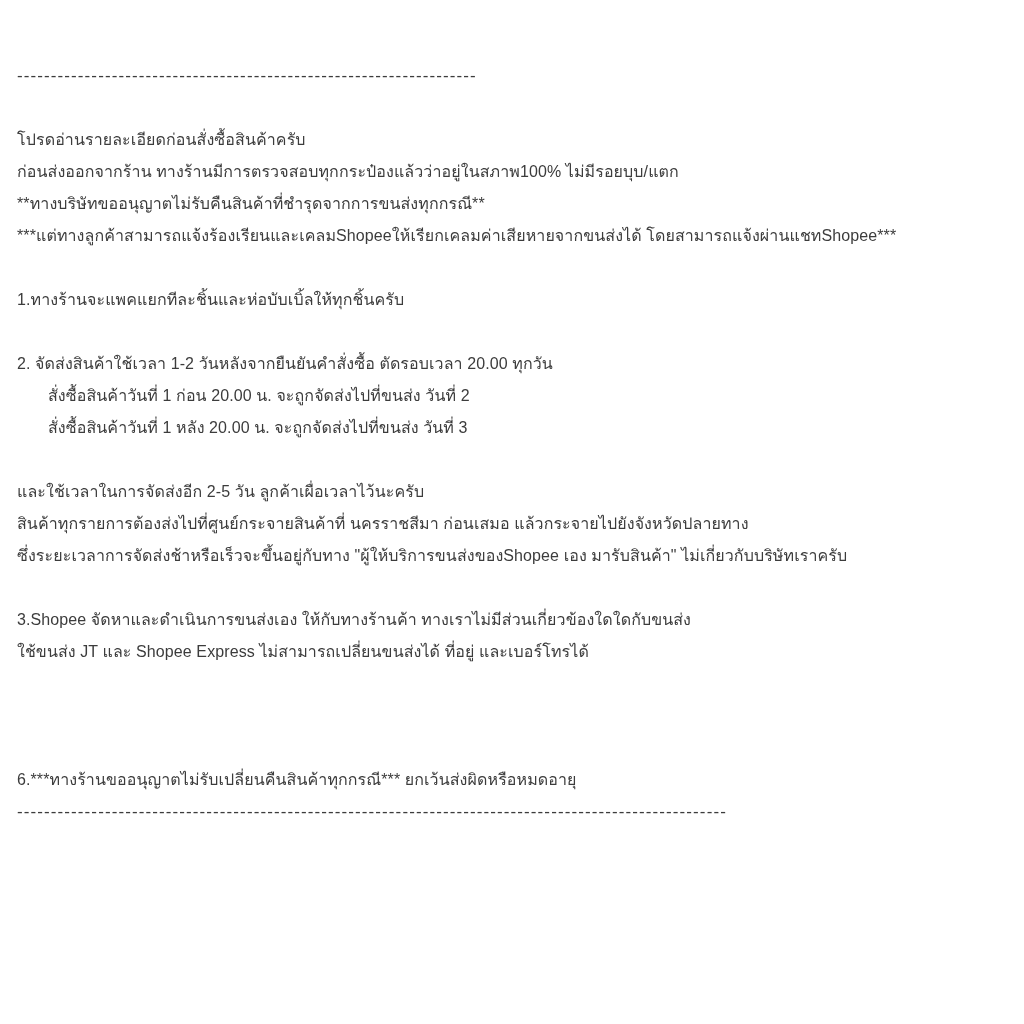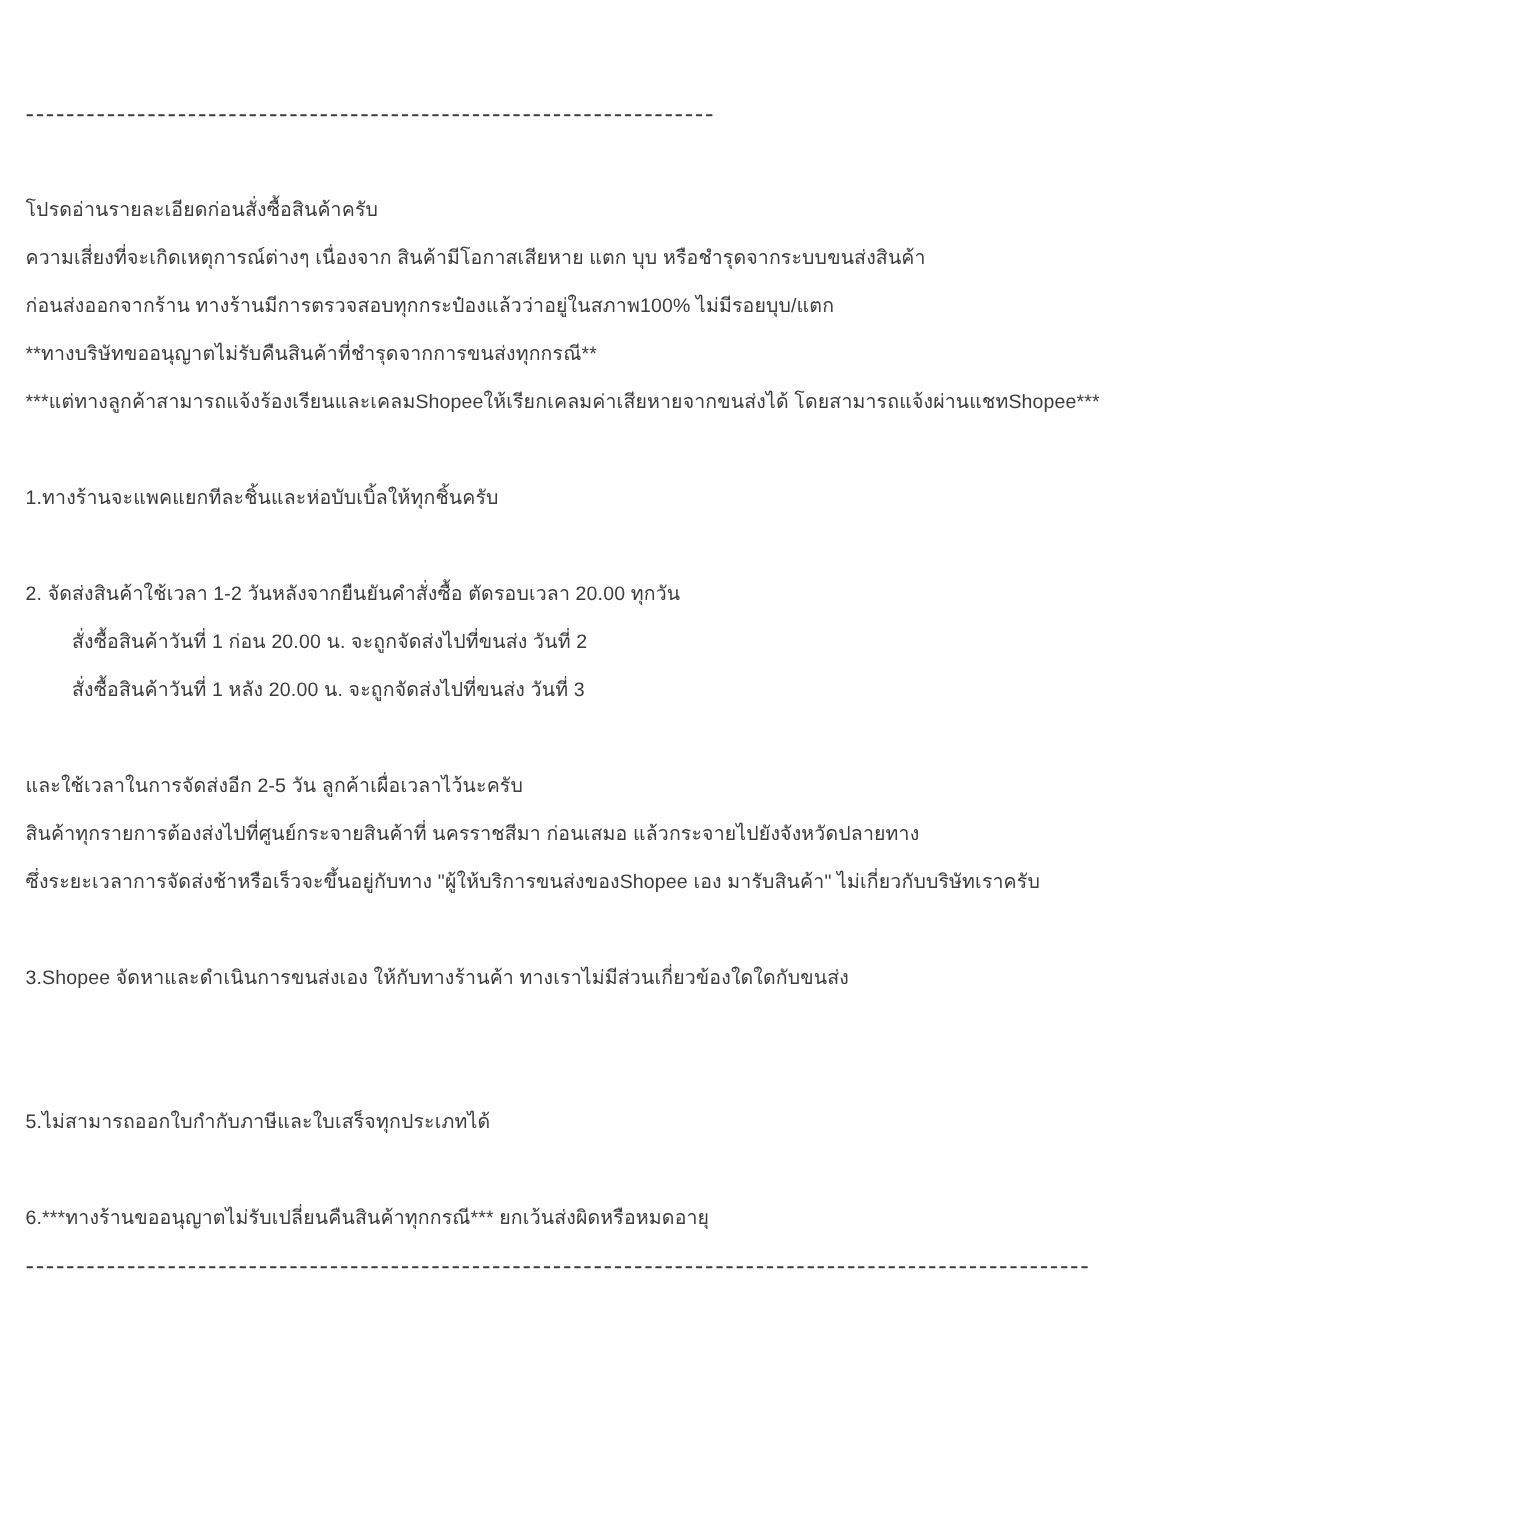--- a/index.html
+++ b/index.html
@@ -11,21 +11,21 @@
     width: 1024px;
     height: 1024px;
     overflow: hidden;
     font-family: "Liberation Sans", "DejaVu Sans", sans-serif;
     color: var(--text-color, #3c3c3c);
   }
   .doc {
     padding: 60px 20px 0 17px;
   }
   .line {
-    font-size: 13px;
+    font-size: 16px;
     line-height: 32px;
     min-height: 32px;
     white-space: pre-wrap;
     letter-spacing: 0.1px;
   }
   .line.indent {
     padding-left: 31px;
   }
   .line.divider {
     letter-spacing: 1.1px;
@@ -36,35 +36,34 @@
     
   }
 </style>
 </head>
 <body style="background: rgb(255, 255, 255); --text-color: #3c3c3c;">
 
 <div class="doc">
     <div class="line divider">--------------------------------------------------------------------</div>
     <div class="line blank"></div>
     <div class="line">โปรดอ่านรายละเอียดก่อนสั่งซื้อสินค้าครับ</div>
-    <div class="line">ความเสี่ยงที่จะเกิดเหตุการณ์ต่างๆ เนื่องจาก สินค้ามีโอกาสเสียหาย แตก บุบ หรือชำรุดจากระบบขนส่งสินค้า</div>
     <div class="line">ก่อนส่งออกจากร้าน ทางร้านมีการตรวจสอบทุกกระป๋องแล้วว่าอยู่ในสภาพ100% ไม่มีรอยบุบ/แตก</div>
     <div class="line">**ทางบริษัทขออนุญาตไม่รับคืนสินค้าที่ชำรุดจากการขนส่งทุกกรณี**</div>
     <div class="line">***แต่ทางลูกค้าสามารถแจ้งร้องเรียนและเคลมShopeeให้เรียกเคลมค่าเสียหายจากขนส่งได้ โดยสามารถแจ้งผ่านแชทShopee***</div>
     <div class="line blank"></div>
     <div class="line">1.ทางร้านจะแพคแยกทีละชิ้นและห่อบับเบิ้ลให้ทุกชิ้นครับ</div>
     <div class="line blank"></div>
     <div class="line">2. จัดส่งสินค้าใช้เวลา 1-2 วันหลังจากยืนยันคำสั่งซื้อ ตัดรอบเวลา 20.00 ทุกวัน</div>
     <div class="line indent">สั่งซื้อสินค้าวันที่ 1 ก่อน 20.00 น. จะถูกจัดส่งไปที่ขนส่ง วันที่ 2</div>
     <div class="line indent">สั่งซื้อสินค้าวันที่ 1 หลัง 20.00 น. จะถูกจัดส่งไปที่ขนส่ง วันที่ 3</div>
     <div class="line blank"></div>
     <div class="line">และใช้เวลาในการจัดส่งอีก 2-5 วัน ลูกค้าเผื่อเวลาไว้นะครับ</div>
     <div class="line">สินค้าทุกรายการต้องส่งไปที่ศูนย์กระจายสินค้าที่ นครราชสีมา ก่อนเสมอ แล้วกระจายไปยังจังหวัดปลายทาง</div>
     <div class="line">ซึ่งระยะเวลาการจัดส่งช้าหรือเร็วจะขึ้นอยู่กับทาง "ผู้ให้บริการขนส่งของShopee เอง มารับสินค้า" ไม่เกี่ยวกับบริษัทเราครับ</div>
     <div class="line blank"></div>
     <div class="line">3.Shopee จัดหาและดำเนินการขนส่งเอง ให้กับทางร้านค้า ทางเราไม่มีส่วนเกี่ยวข้องใดใดกับขนส่ง</div>
+    <div class="line">ใช้ขนส่ง JT และ Shopee Express ไม่สามารถเปลี่ยนขนส่งได้ ที่อยู่ และเบอร์โทรได้</div>
     <div class="line blank"></div>
     <div class="line blank"></div>
-    <div class="line">5.ไม่สามารถออกใบกำกับภาษีและใบเสร็จทุกประเภทได้</div>
     <div class="line blank"></div>
     <div class="line">6.***ทางร้านขออนุญาตไม่รับเปลี่ยนคืนสินค้าทุกกรณี*** ยกเว้นส่งผิดหรือหมดอายุ</div>
     <div class="line divider">---------------------------------------------------------------------------------------------------------</div>
   </div>
 
 </body></html>

